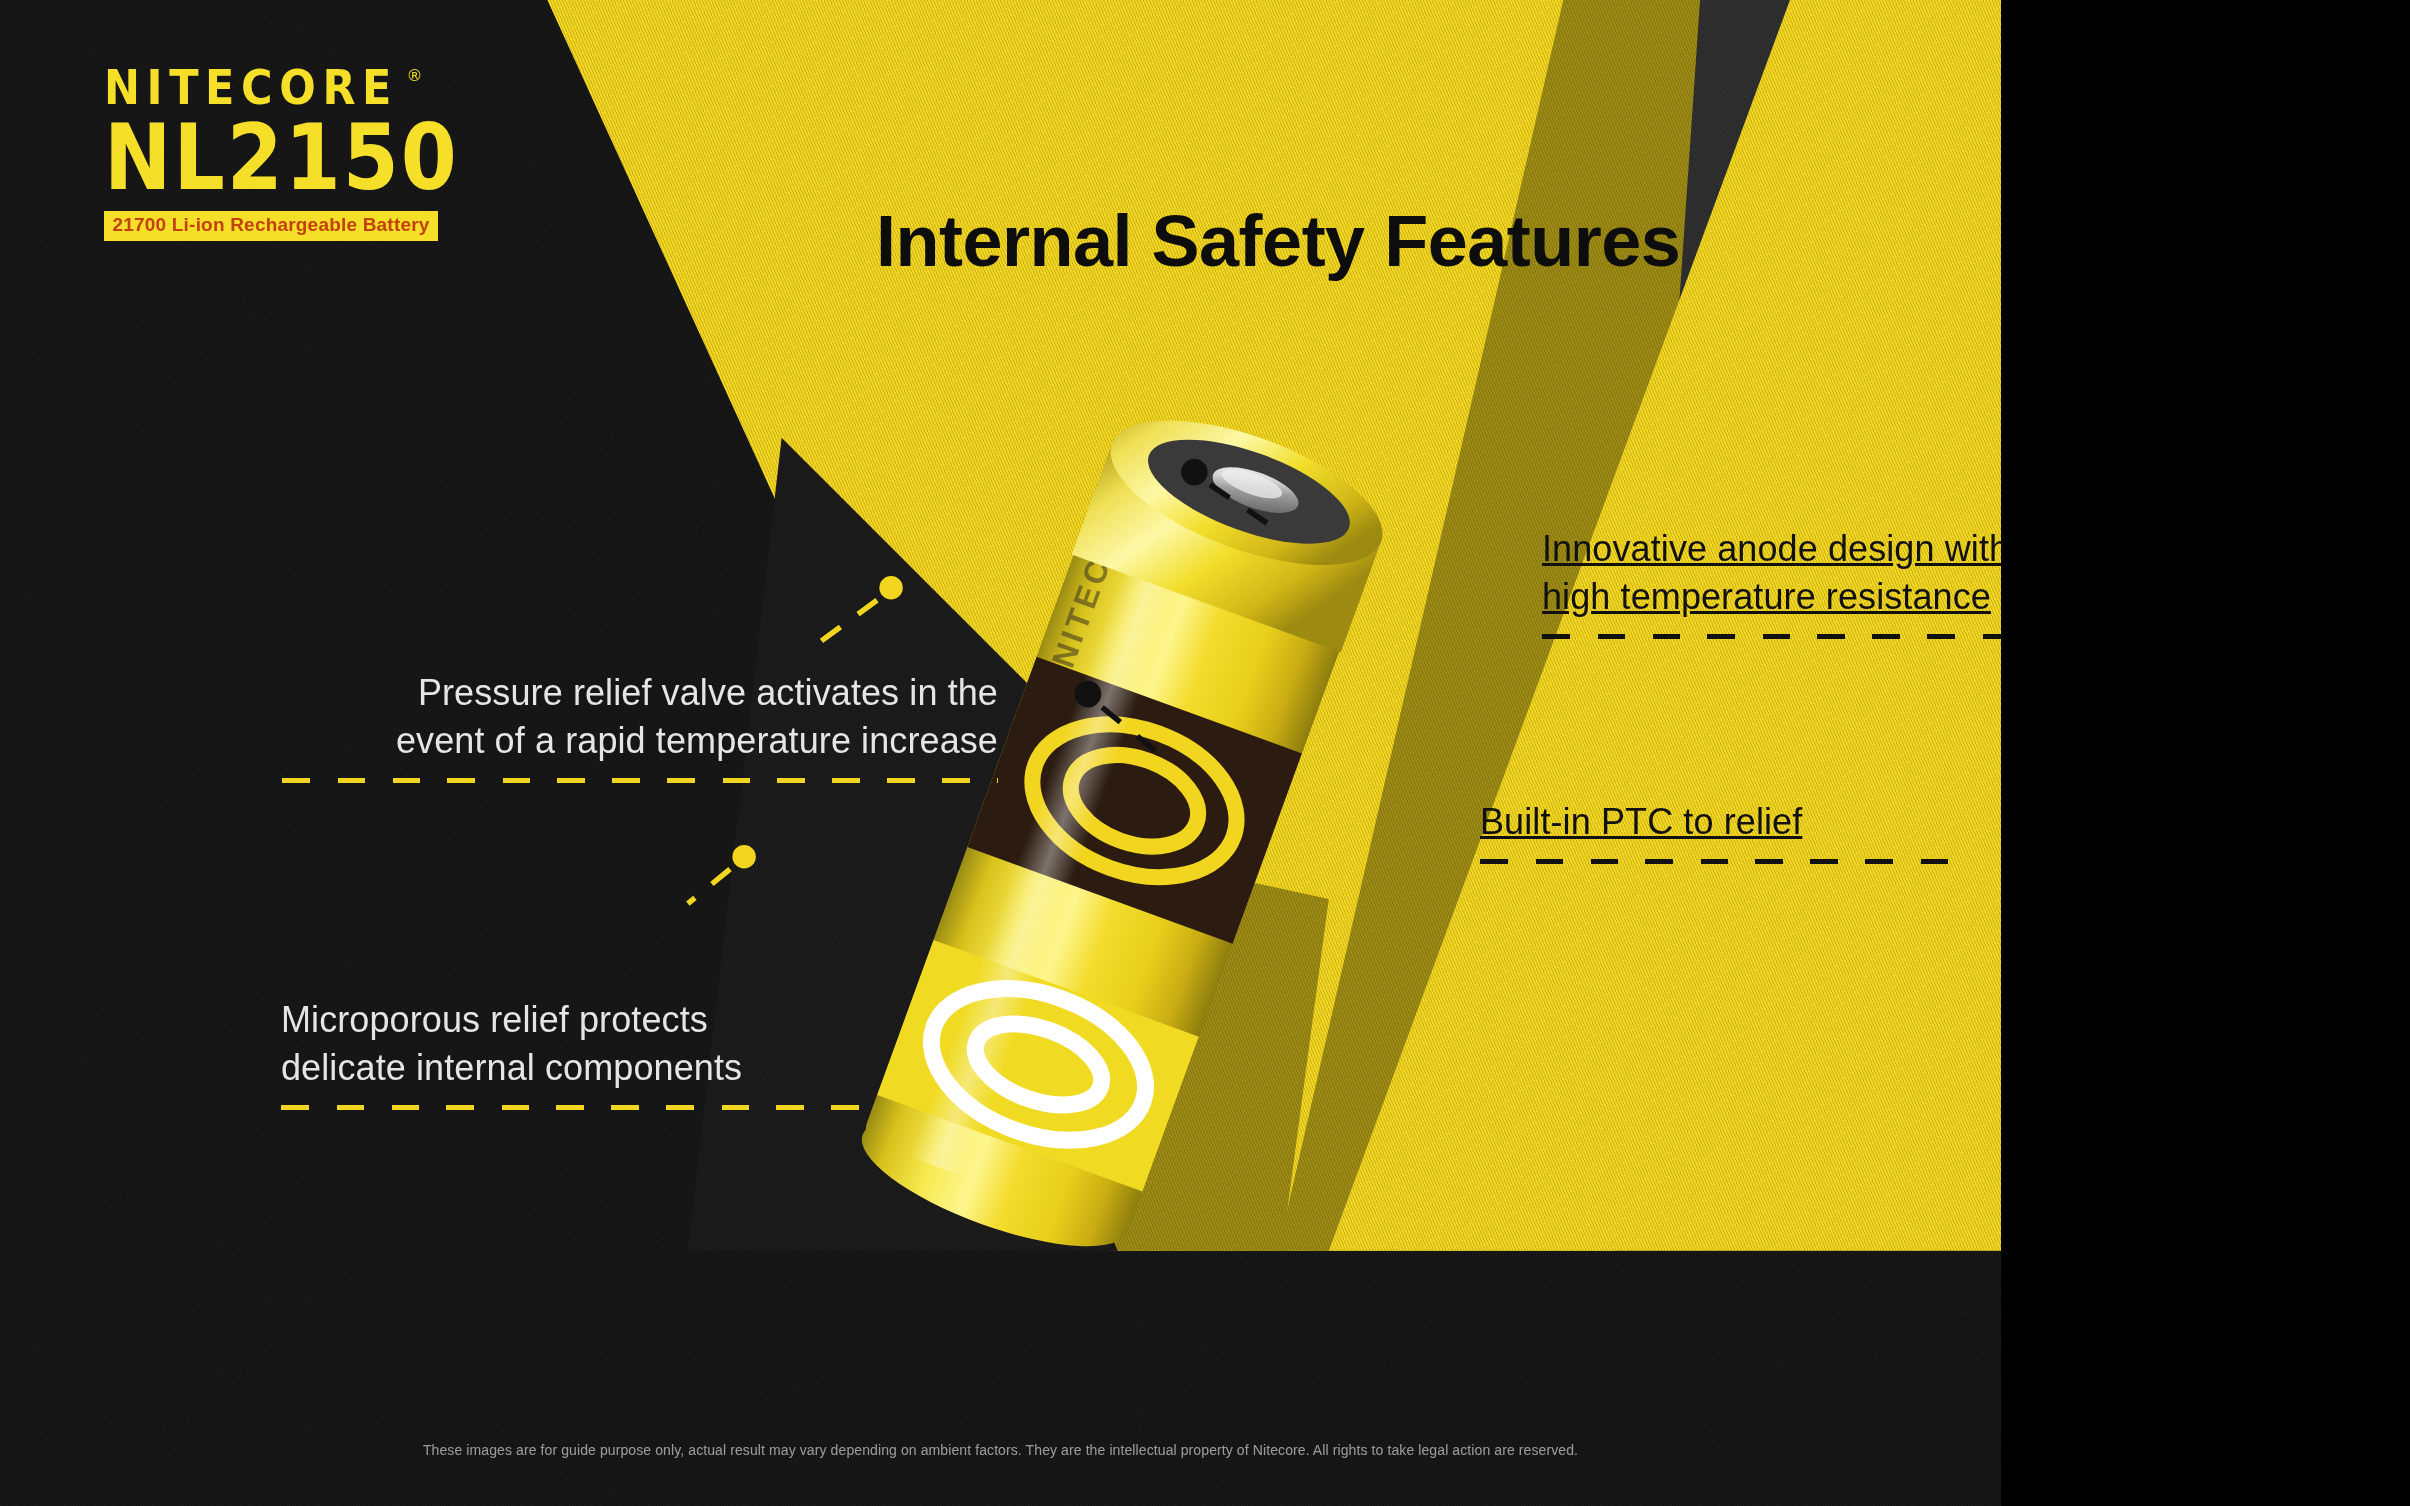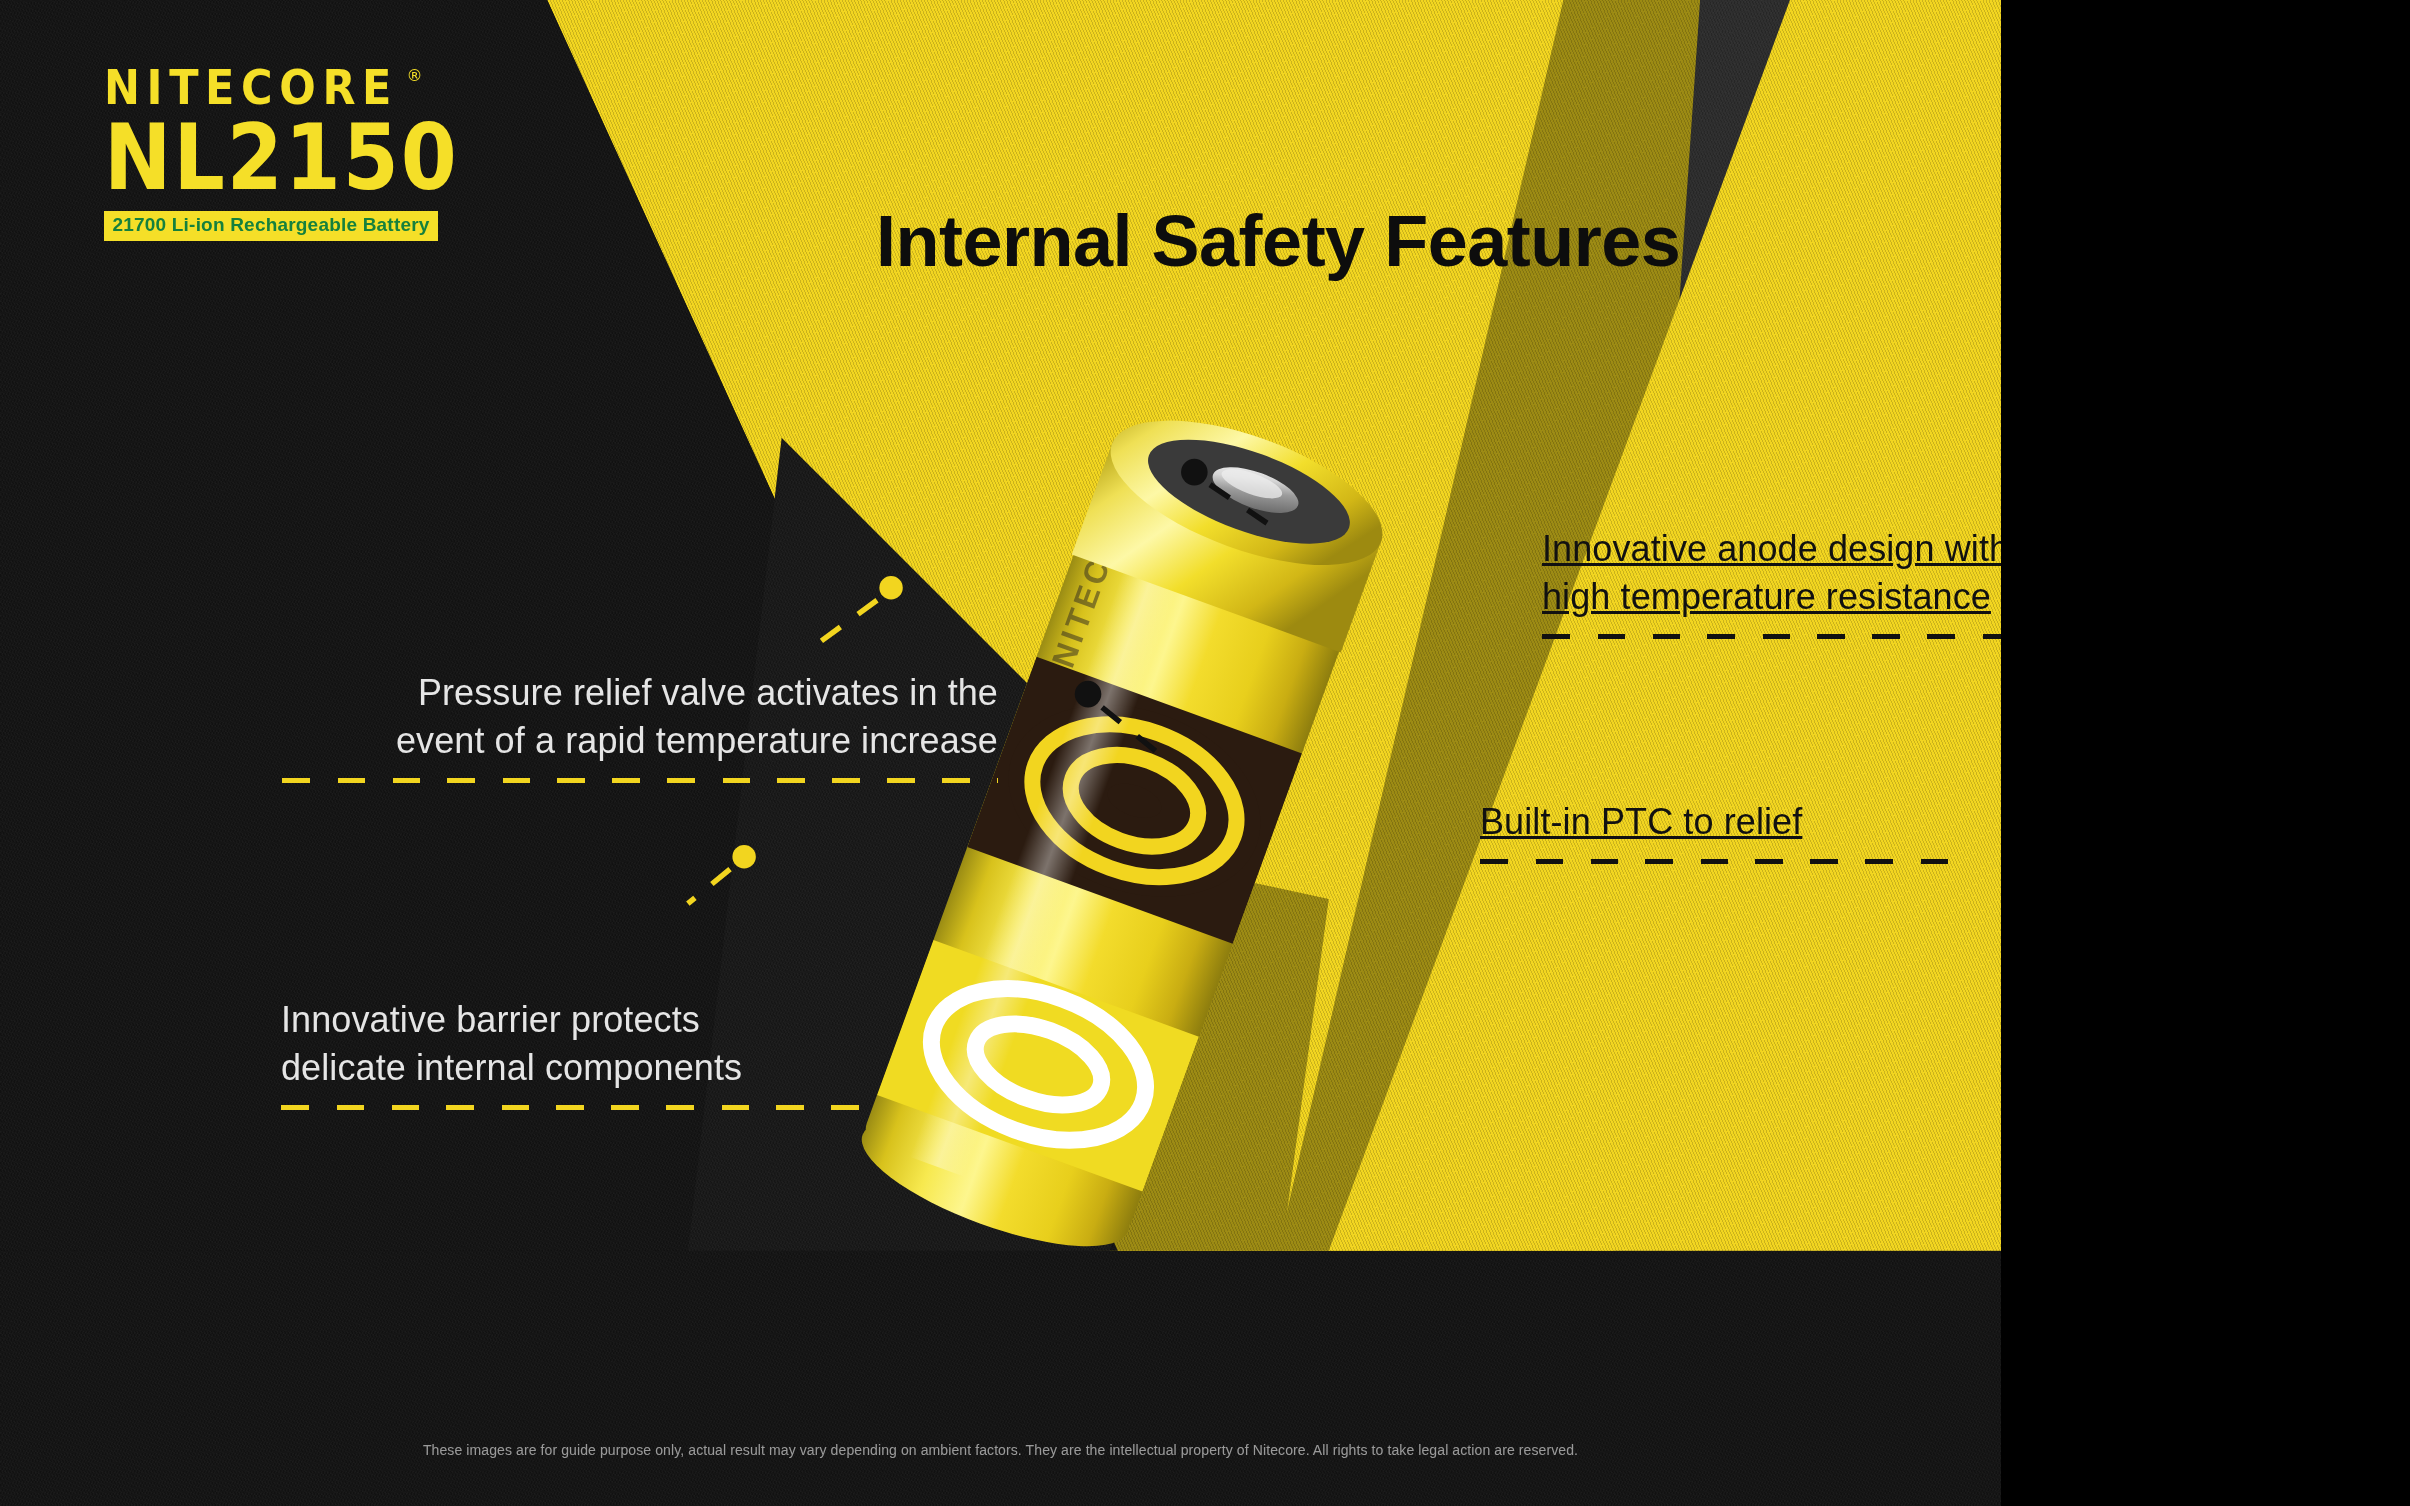--- a/index.html
+++ b/index.html
@@ -77,21 +77,21 @@
     line-height: .95;
     margin-top: 7.5px;
     font-family: "DejaVu Sans", sans-serif;
     transform: scaleY(1.15) scaleX(1.02);
     transform-origin: left top;
   }
   .model-sub {
     display: inline-block;
     margin-top: 21px;
     background: #f5df28;
-    color: #15803d;
+    color: #c2410c;
     font-size: 19px;
     font-weight: 600;
     letter-spacing: 0.2px;
     padding: 3.8px 8.5px 4.7px 8.5px;
     white-space: nowrap;
     font-family: "Liberation Sans", sans-serif;
     text-align: center;
   }
 
   
@@ -313,21 +313,21 @@
     <div class="line">event of a rapid temperature increase</div>
     <div class="underline yellow-dash"></div>
   </div>
 
   <div class="callout on-yellow" style="left:1480px; top:798px; width:490px;">
     <div class="line">Built-in PTC to relief</div>
     <div class="underline dark-dash"></div>
   </div>
 
   <div class="callout on-dark" style="left:281px; top:996px; width:584px;">
-    <div class="line">Innovative barrier protects</div>
+    <div class="line">Microporous relief protects</div>
     <div class="line">delicate internal components</div>
     <div class="underline yellow-dash"></div>
   </div>
 
   <div class="footer-note">These images are for guide purpose only, actual result may vary depending on ambient factors. They are the intellectual property of Nitecore. All rights to take legal action are reserved.</div>
 
 </div>
 
 
 </body></html>

